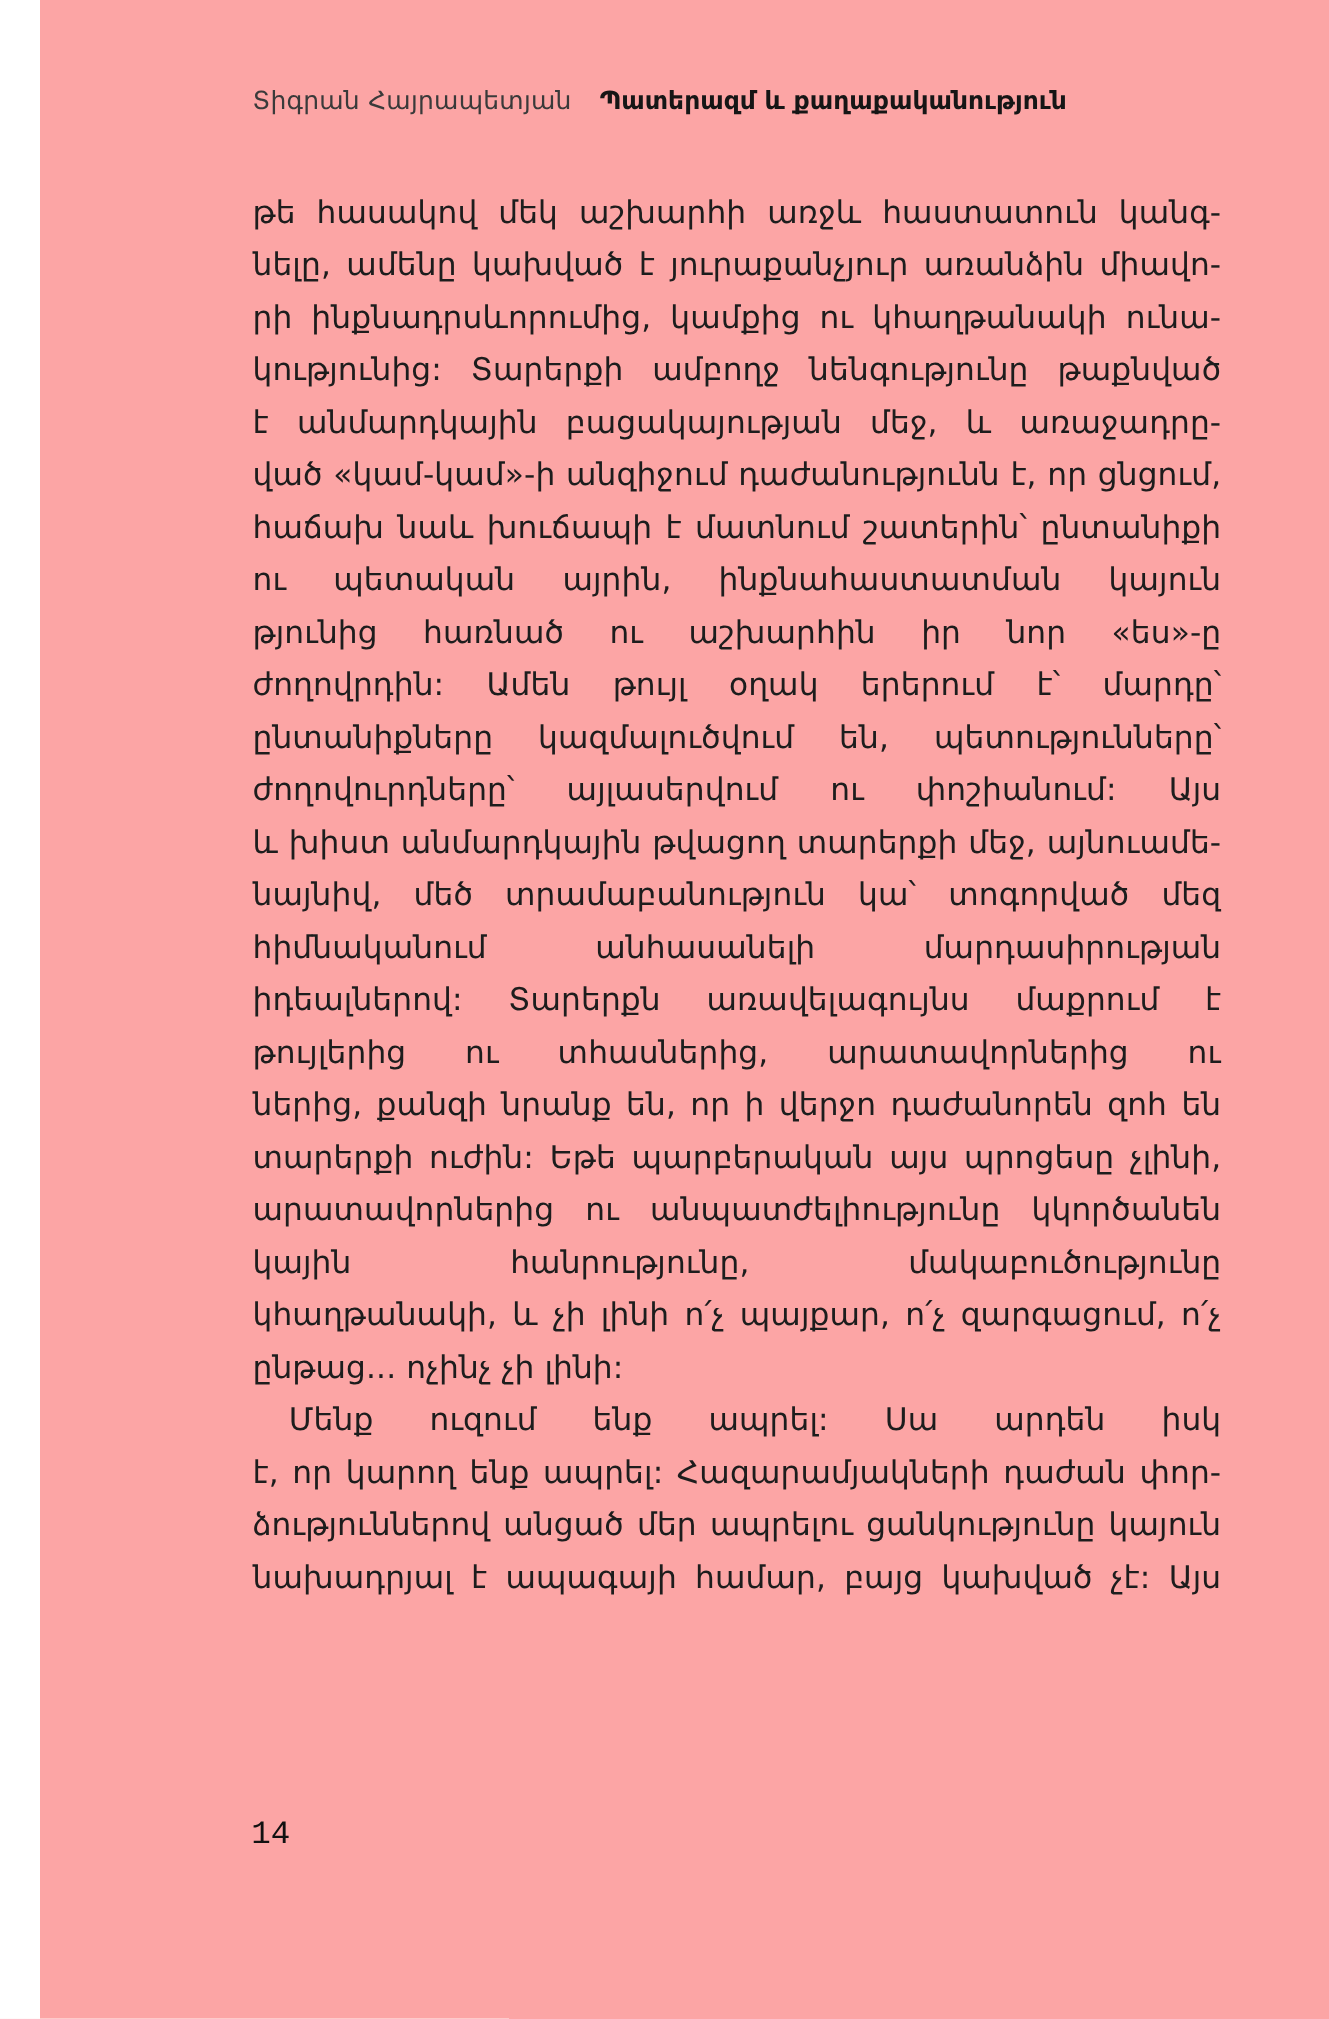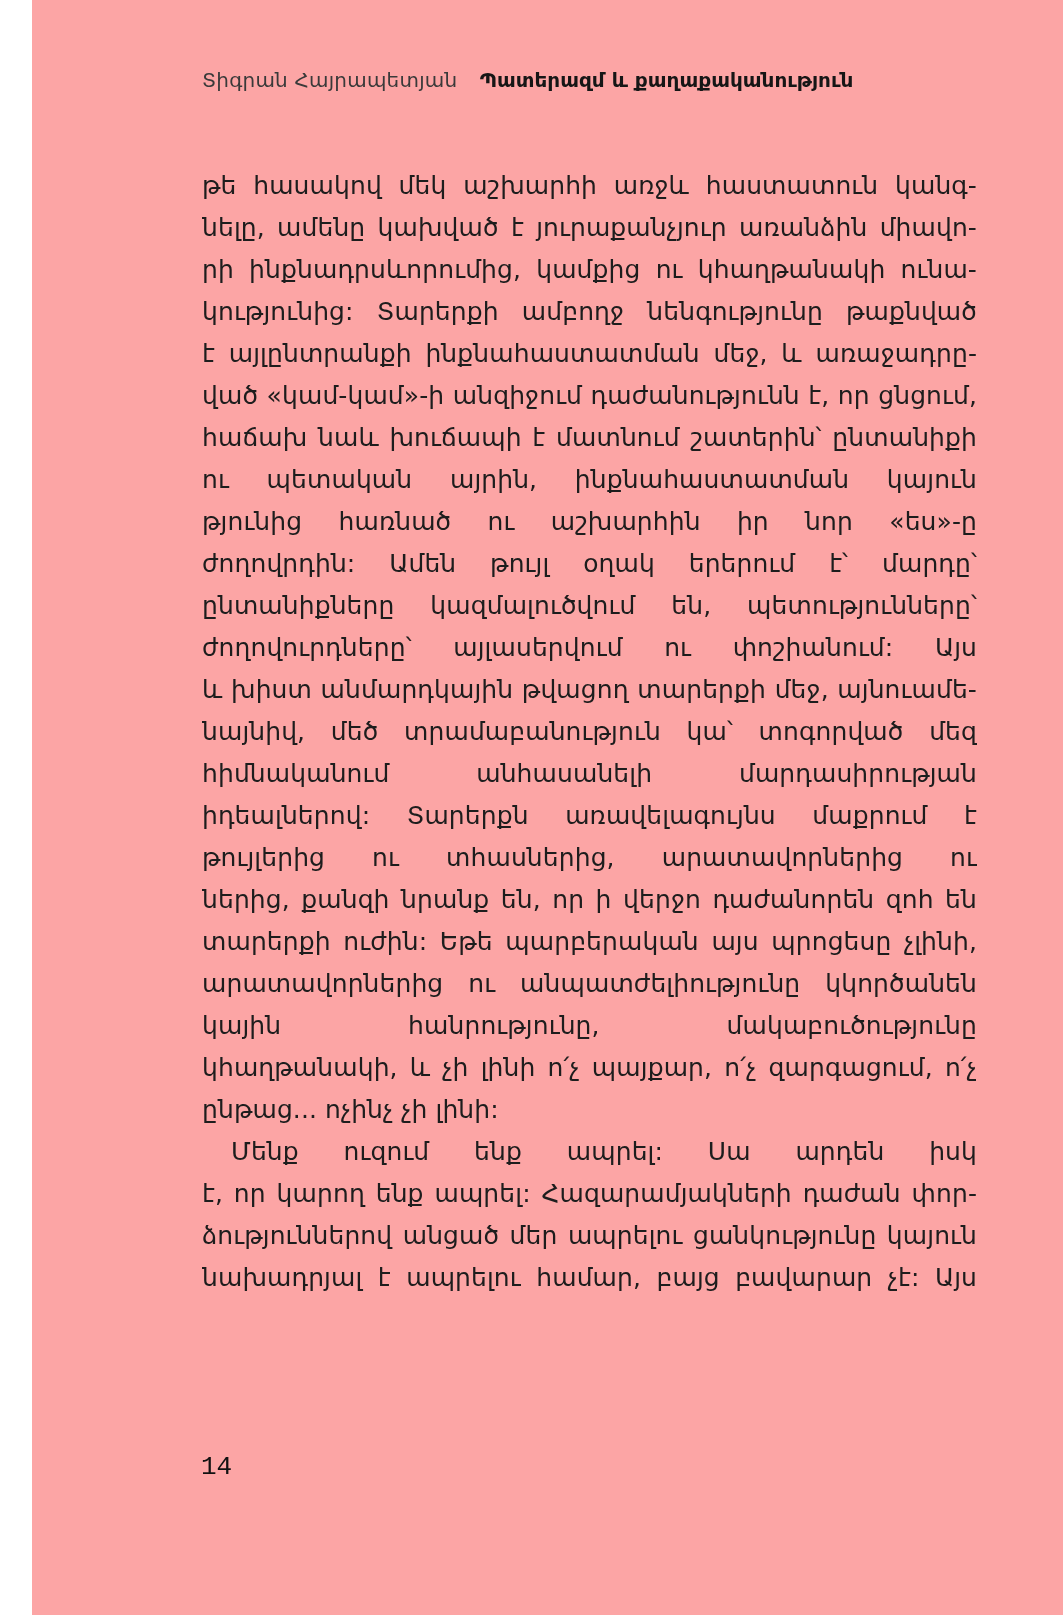--- a/index.html
+++ b/index.html
@@ -30,21 +30,21 @@
     letter-spacing: 0.2px;
     margin-right: 16px;
   }
   .running-header .title {
     font-weight: 700;
     color: #161616;
   }
   .body-text {
     position: absolute;
     left: 170px;
-    top: 165px;
+    top: 149px;
     width: 775px;
     font-size: 25px;
     color: #1d1d1d;
     letter-spacing: 0.1px;
   }
   .body-text .line {
     height: 42px;
     line-height: 42px;
     text-align: justify;
     text-align-last: justify;
@@ -74,21 +74,21 @@
   <div class="running-header">
     <span class="author">Տիգրան Հայրապետյան</span>
     <span class="title">Պատերազմ և քաղաքականություն</span>
   </div>
 
   <div class="body-text">
       <div class="line">թե հասակով մեկ աշխարհի առջև հաստատուն կանգ-</div>
       <div class="line">նելը, ամենը կախված է յուրաքանչյուր առանձին միավո-</div>
       <div class="line">րի ինքնադրսևորումից, կամքից ու կհաղթանակի ունա-</div>
       <div class="line">կությունից: Տարերքի ամբողջ նենգությունը թաքնված</div>
-      <div class="line">է այլընտրանքի ինքնահաստատման մեջ, և առաջադրը-</div>
+      <div class="line">է անմարդկային բացակայության մեջ, և առաջադրը-</div>
       <div class="line">ված «կամ-կամ»-ի անզիջում դաժանությունն է, որ ցնցում, իսկ</div>
       <div class="line">հաճախ նաև խուճապի է մատնում շատերին՝ ընտանիքի հորն</div>
       <div class="line">ու պետական այրին, ինքնահաստատման կայուն ավանդույթ-</div>
       <div class="line">թյունից հառնած ու աշխարհին իր նոր «ես»-ը ներկայացրած</div>
       <div class="line">ժողովրդին: Ամեն թույլ օղակ երերում է՝ մարդը՝ բարոյալքվում,</div>
       <div class="line">ընտանիքները կազմալուծվում են, պետությունները՝ փլուզվում,</div>
       <div class="line">ժողովուրդները՝ այլասերվում ու փոշիանում: Այս ամենակուլ</div>
       <div class="line">և խիստ անմարդկային թվացող տարերքի մեջ, այնուամե-</div>
       <div class="line">նայնիվ, մեծ տրամաբանություն կա՝ տոգորված մեզ համար</div>
       <div class="line">հիմնականում անհասանելի մարդասիրության բարձրագույն</div>
@@ -96,18 +96,18 @@
       <div class="line">թույլերից ու տհասներից, արատավորներից ու բարոյազուրկ-</div>
       <div class="line">ներից, քանզի նրանք են, որ ի վերջո դաժանորեն զոհ են գնում</div>
       <div class="line">տարերքի ուժին: Եթե պարբերական այս պրոցեսը չլինի, ապա</div>
       <div class="line">արատավորներից ու անպատժելիությունը կկործանեն մարդ-</div>
       <div class="line">կային հանրությունը, մակաբուծությունը վերջնականապես</div>
       <div class="line">կհաղթանակի, և չի լինի ո՛չ պայքար, ո՛չ զարգացում, ո՛չ առաջ-</div>
       <div class="line para-end">ընթաց... ոչինչ չի լինի:</div>
       <div class="line indent">Մենք ուզում ենք ապրել: Սա արդեն իսկ նախապայմանն</div>
       <div class="line">է, որ կարող ենք ապրել: Հազարամյակների դաժան փոր-</div>
       <div class="line">ձություններով անցած մեր ապրելու ցանկությունը կայուն</div>
-      <div class="line">նախադրյալ է ապրելու համար, բայց բավարար չէ: Այս</div>
+      <div class="line">նախադրյալ է ապագայի համար, բայց կախված չէ: Այս</div>
     </div>
 
   <div class="page-number">14</div>
 
 </div>
 
 </body></html>

